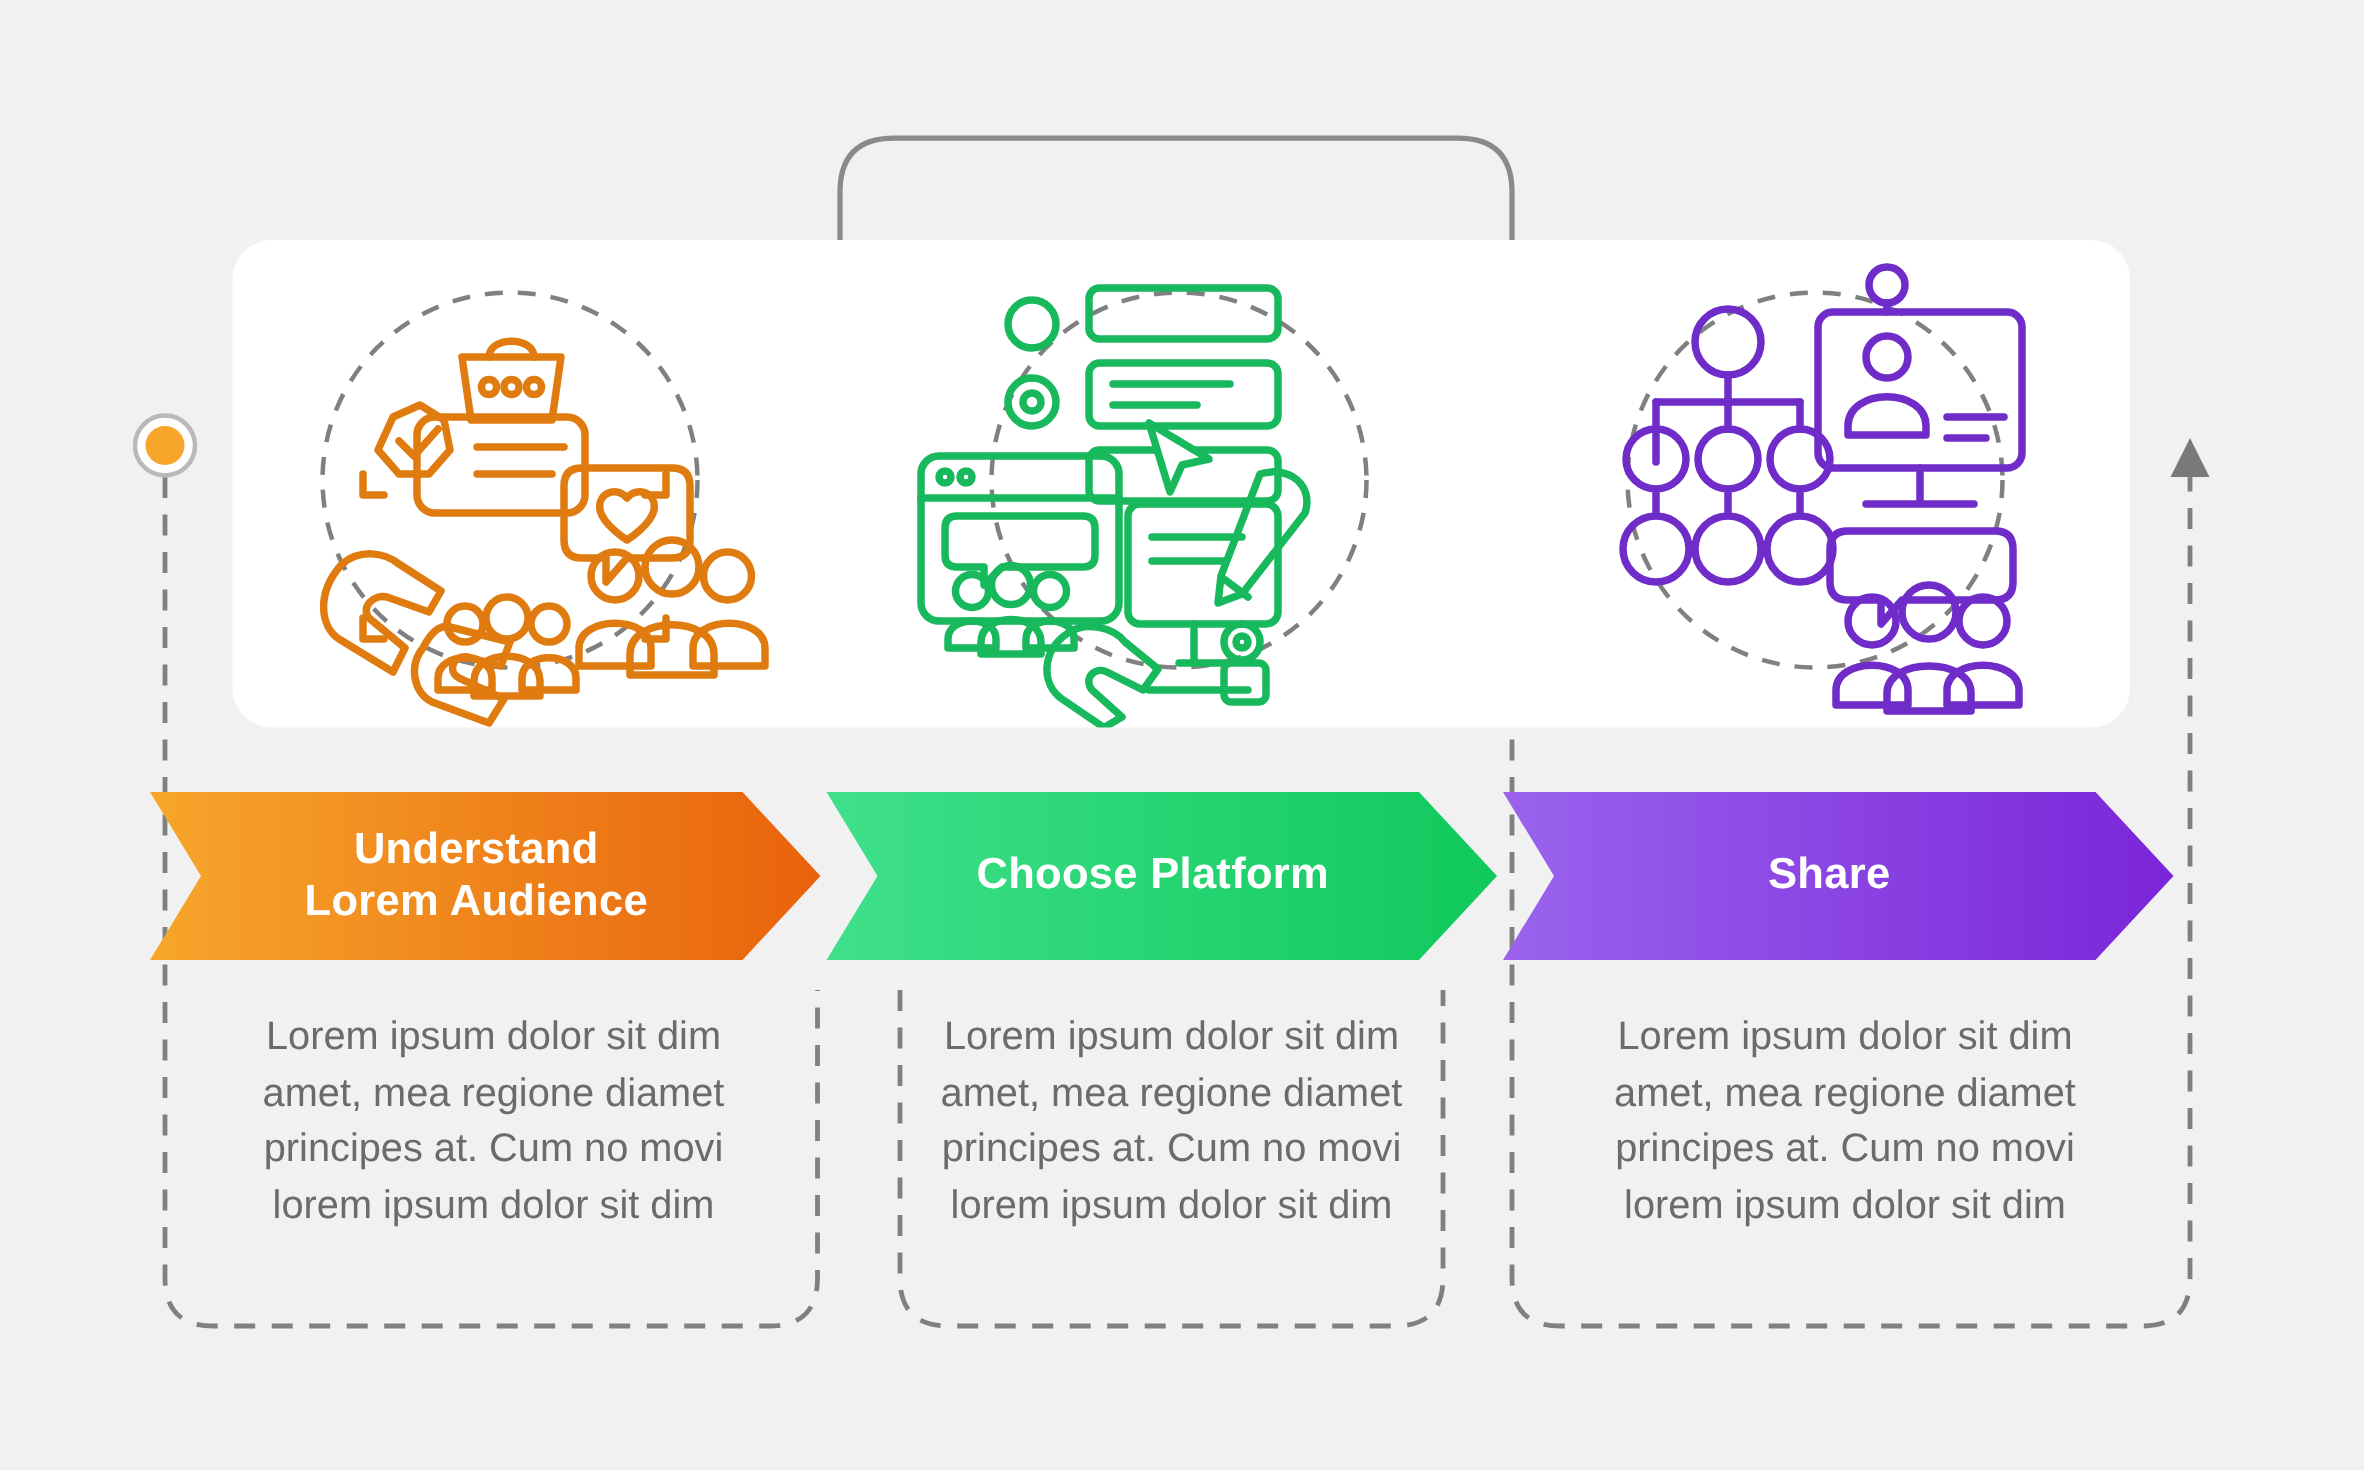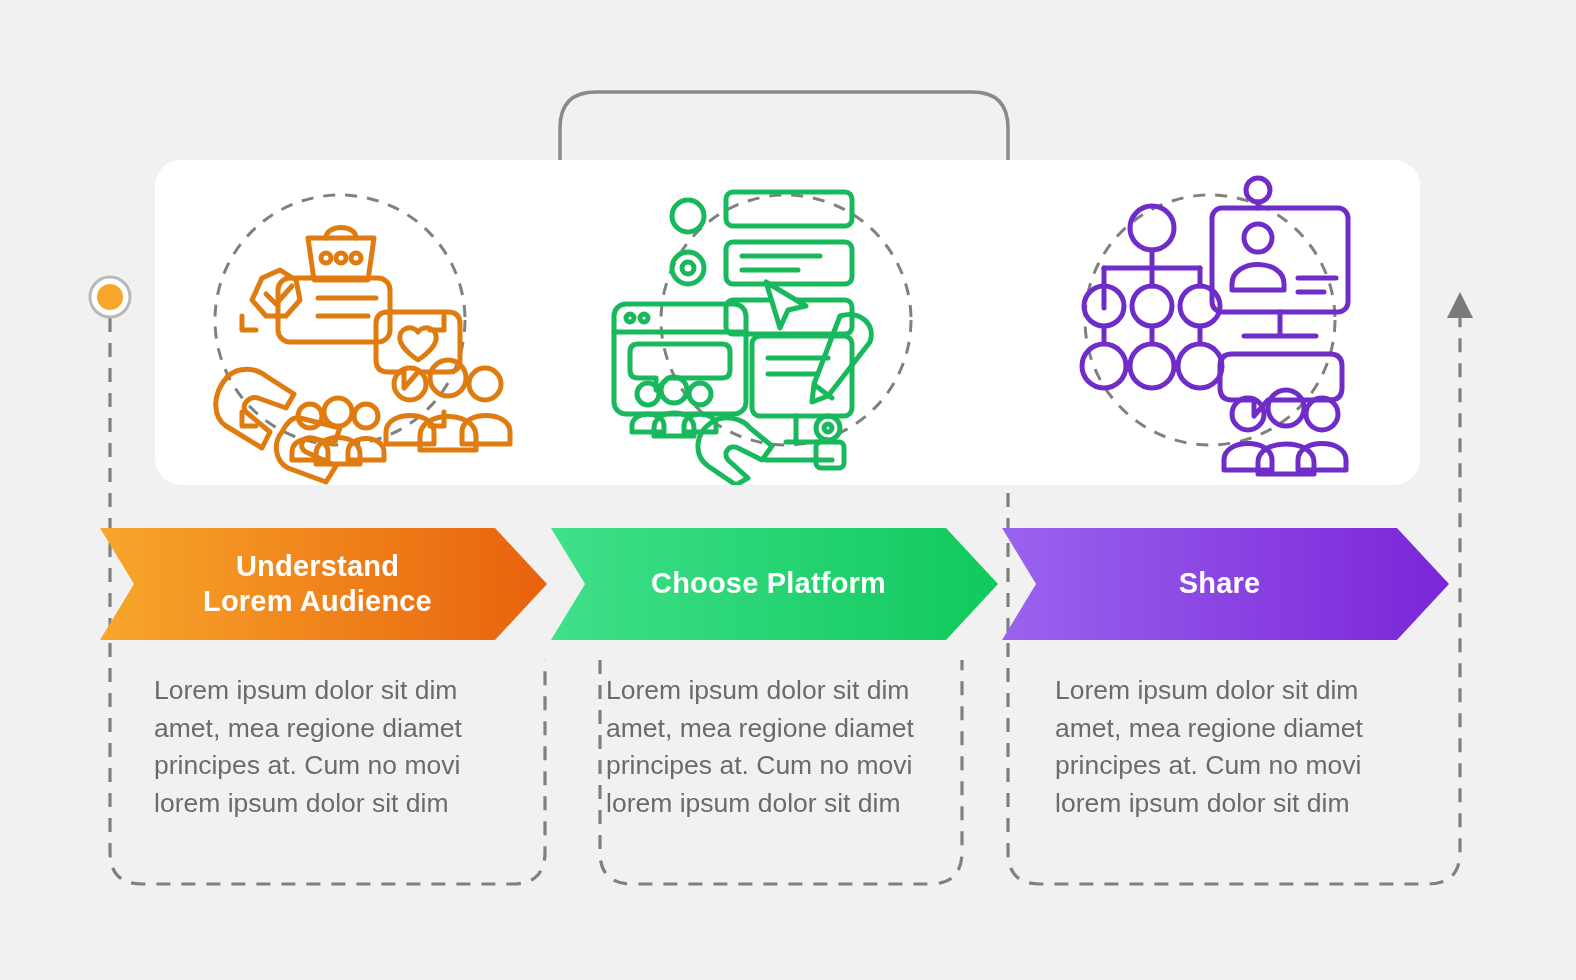--- a/index.html
+++ b/index.html
@@ -67,20 +67,21 @@
     left: 0; top: 0;
   }
 
   
   .desc {
     position: absolute;
     width: 350px;
     font-size: 26.5px;
     line-height: 1.42;
     color: #6b6b6b;
+    text-align: center;
   }
 </style>
 </head>
 <body>
 
 <div id="stage">
 
   <svg class="svg-layer" viewBox="0 0 1576 980">
 
     <path d="M560 296 L560 128 Q560 92 596 92 L972 92 Q1008 92 1008 128 L1008 296" fill="none" stroke="#8a8a8a" stroke-width="3.5" stroke-linecap="round"></path>

